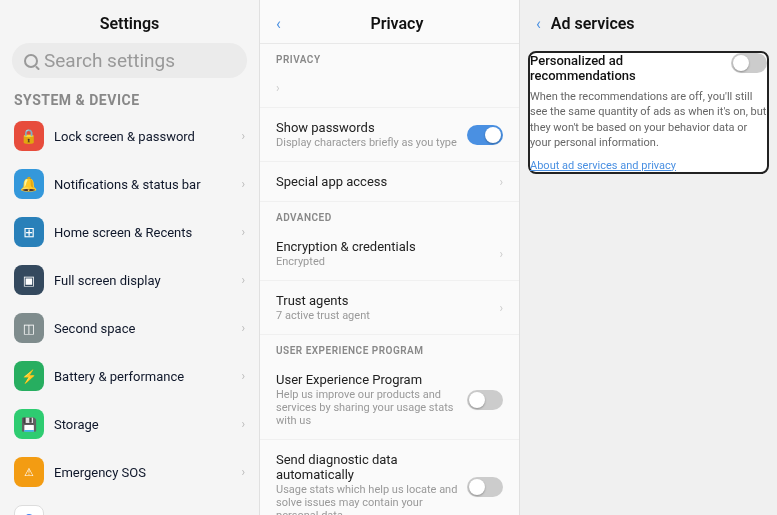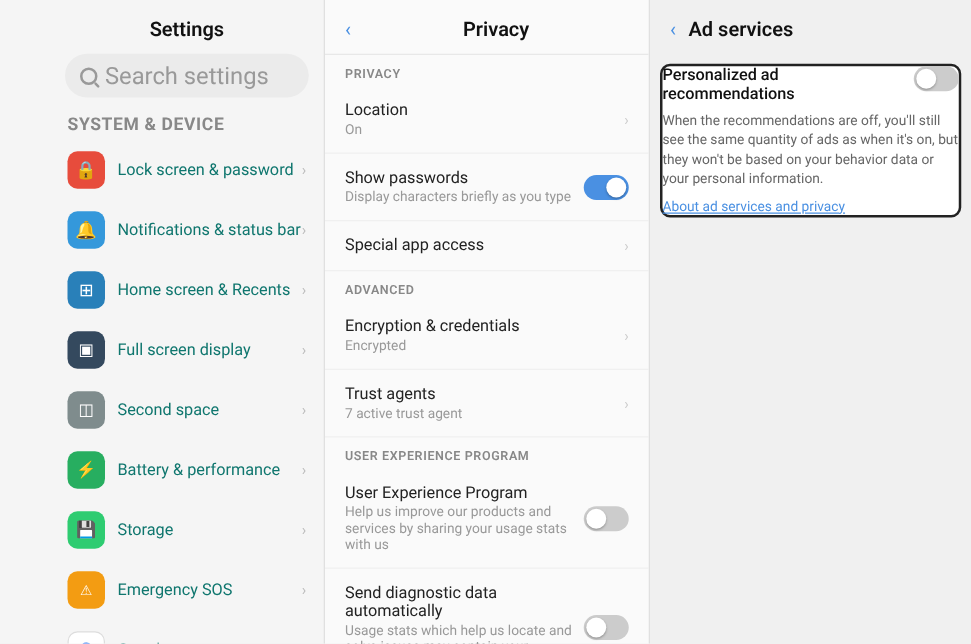--- a/index.html
+++ b/index.html
@@ -7,21 +7,20 @@
 
     
     .left-panel {
       width: 260px;
       background: #f5f5f5;
       border-right: 1px solid #e0e0e0;
       display: flex;
       flex-direction: column;
       height: 515px;
       overflow: hidden;
-      padding-left: 40px;
     }
     .left-header {
       text-align: center;
       font-size: 16px;
       font-weight: 600;
       padding: 14px 0 10px;
       color: #111;
     }
     .search-bar {
       margin: 0 12px 8px;
@@ -64,21 +63,21 @@
       position: relative;
     }
     .left-item .icon-box {
       width: 30px; height: 30px;
       border-radius: 8px;
       display: flex; align-items: center; justify-content: center;
       margin-right: 10px;
       flex-shrink: 0;
       font-size: 15px;
     }
-    .left-item .item-label { font-size: 13px; color: #0f766e; flex: 1; }
+    .left-item .item-label { font-size: 13px; color: #0f172a; flex: 1; }
     .left-item .chevron { color: #bbb; font-size: 12px; }
 
     
     .ic-lock { background: #e74c3c; }
     .ic-notif { background: #3498db; }
     .ic-home { background: #2980b9; }
     .ic-full { background: #34495e; }
     .ic-second { background: #7f8c8d; }
     .ic-battery { background: #27ae60; }
     .ic-storage { background: #2ecc71; }
@@ -259,24 +258,20 @@
 
 <div class="mid-panel">
   <div class="mid-header">
     <span class="back-arrow">‹</span>
     <span class="title">Privacy</span>
   </div>
   <div class="mid-content">
 
     <div class="mid-section-label">PRIVACY</div>
     <div class="mid-item">
-      <div class="item-main">
-        <div class="item-title">Location</div>
-        <div class="item-sub">On</div>
-      </div>
       <span class="chevron">›</span>
     </div>
     <div class="mid-item">
       <div class="item-main">
         <div class="item-title">Show passwords</div>
         <div class="item-sub">Display characters briefly as you type</div>
       </div>
       <div class="toggle"></div>
     </div>
     <div class="mid-item">

